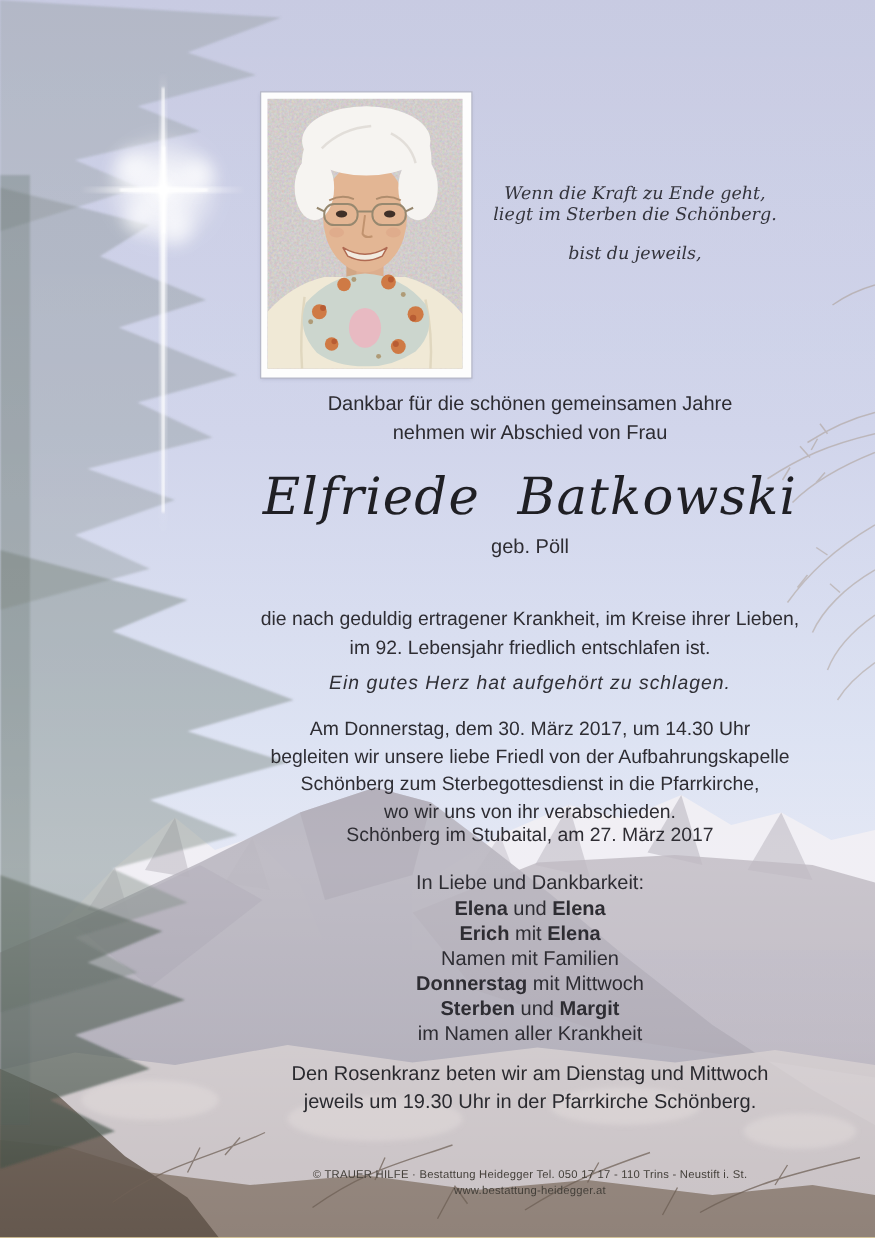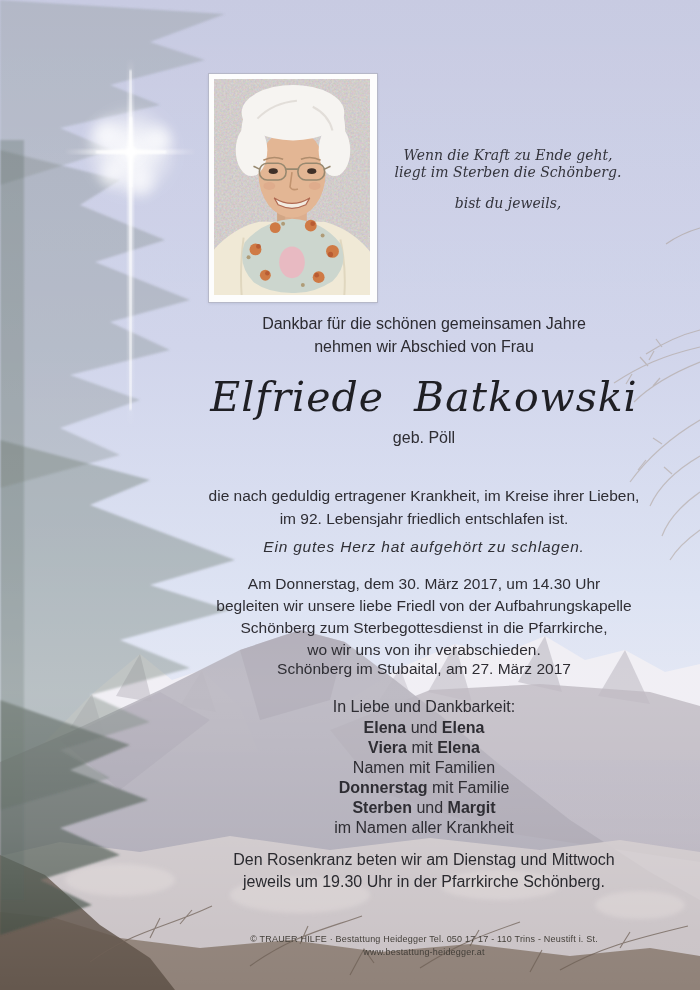--- a/index.html
+++ b/index.html
@@ -273,23 +273,23 @@
     <div>begleiten wir unsere liebe Friedl von der Aufbahrungskapelle</div>
     <div>Schönberg zum Sterbegottesdienst in die Pfarrkirche,</div>
     <div>wo wir uns von ihr verabschieden.</div>
   </div>
 
   <div class="tblock dateline">Schönberg im Stubaital, am 27. März 2017</div>
 
   <div class="tblock mhead">In Liebe und Dankbarkeit:</div>
   <div class="tblock mourners">
       <div><span class="b">Elena</span><span> und </span><span class="b">Elena</span></div>
-      <div><span class="b">Viera</span><span> mit </span><span class="b">Elena</span></div>
+      <div><span class="b">Erich</span><span> mit </span><span class="b">Elena</span></div>
       <div><span>Namen mit Familien</span></div>
-      <div><span class="b">Donnerstag</span><span> mit Familie</span></div>
+      <div><span class="b">Donnerstag</span><span> mit Mittwoch</span></div>
       <div><span class="b">Sterben</span><span> und </span><span class="b">Margit</span></div>
       <div><span>im Namen aller Krankheit</span></div>
     </div>
 
   <div class="tblock rosary">
     <div>Den Rosenkranz beten wir am Dienstag und Mittwoch</div>
     <div>jeweils um 19.30 Uhr in der Pfarrkirche Schönberg.</div>
   </div>
 
   <div class="tblock footer">

